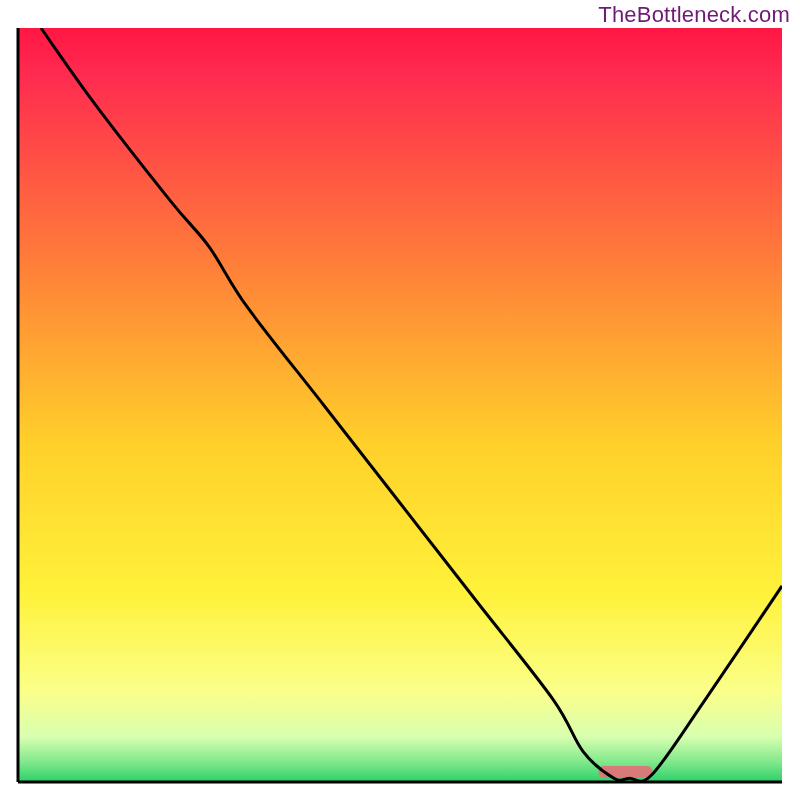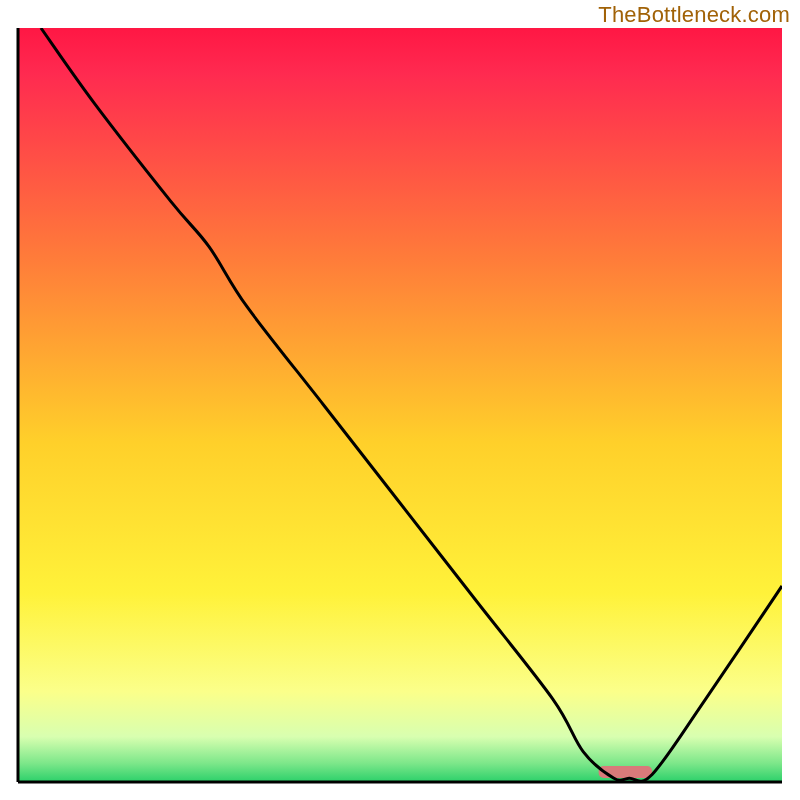--- a/index.html
+++ b/index.html
@@ -13,21 +13,21 @@
   }
   .frame {
     position: relative;
     width: 800px;
     height: 800px;
   }
   .watermark {
     position: absolute;
     top: 2px;
     right: 10px;
-    color: #a16207;
+    color: #701a75;
     font-size: 22px;
     font-weight: 500;
     letter-spacing: 0.2px;
   }
   svg {
     display: block;
   }
 </style>
 </head>
 <body>

